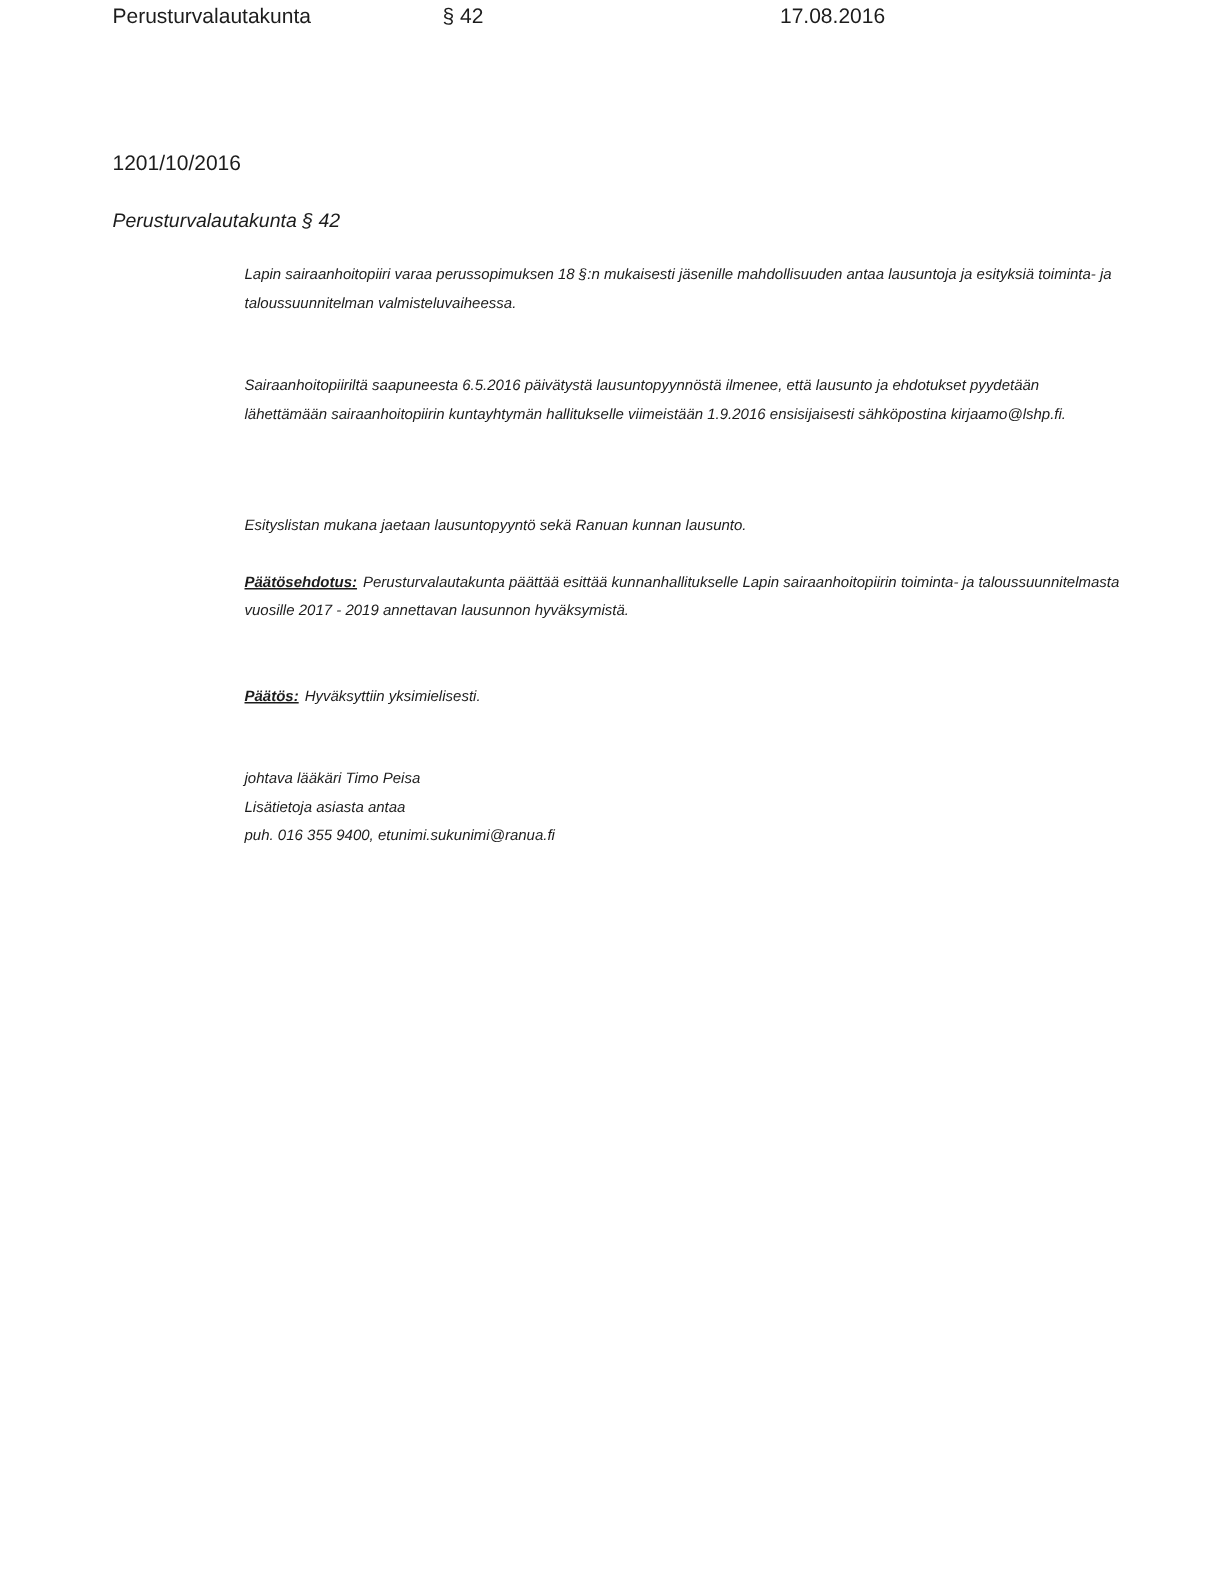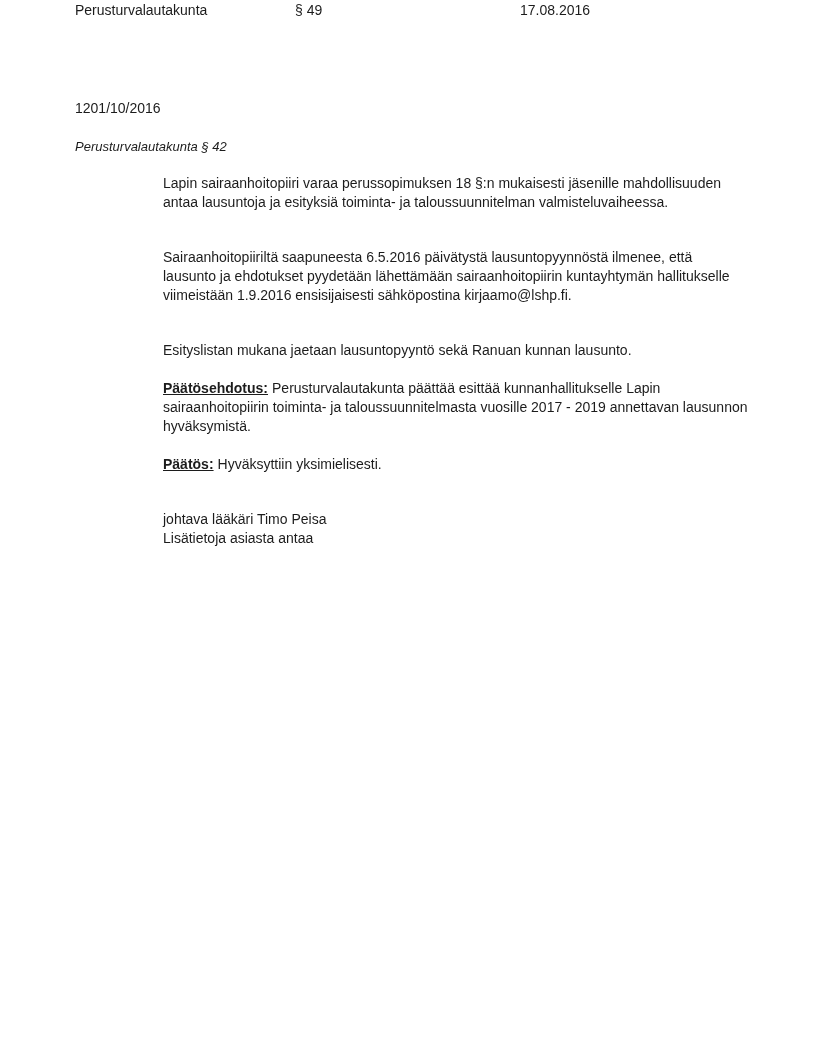--- a/index.html
+++ b/index.html
@@ -62,22 +62,23 @@
     left: 75px;
     font-size: 13px;
     line-height: 19px;
     font-style: italic;
   }
   
   .body-block {
     position: absolute;
     left: 163px;
     width: 585px;
-    font-size: 14px;
+    font-size: 10px;
     line-height: 19px;
+    font-style: italic;
   }
   .para-1   { top: 174px; }
   .para-2   { top: 248px; }
   .para-3   { top: 341px; }
   .proposal { top: 379px; }
   .decision { top: 455px; }
   .contact  { top: 510px; }
   .label {
     font-weight: bold;
     text-decoration: underline;
@@ -85,21 +86,21 @@
   }
   .contact .doc-line { display: block; }
 </style>
 </head>
 <body>
 
 <div class="page">
 
   <div class="header-row">
     <span class="h-committee">Perusturvalautakunta</span>
-    <span class="h-section">§ 49</span>
+    <span class="h-section">§ 42</span>
     <span class="h-date">17.08.2016</span>
   </div>
 
 
   <div class="case-number">1201/10/2016</div>
 
   <div class="subheading">Perusturvalautakunta § 42</div>
 
   <p class="body-block para-1">Lapin sairaanhoitopiiri varaa perussopimuksen 18 §:n mukaisesti jäsenille mahdollisuuden antaa lausuntoja ja esityksiä toiminta- ja taloussuunnitelman valmisteluvaiheessa.</p>
 
@@ -111,15 +112,16 @@
     <span class="label">Päätösehdotus:</span><span>Perusturvalautakunta päättää esittää kunnanhallitukselle Lapin sairaanhoitopiirin toiminta- ja taloussuunnitelmasta vuosille 2017 - 2019 annettavan lausunnon hyväksymistä.</span>
   </p>
 
   <p class="body-block decision">
     <span class="label">Päätös:</span><span>Hyväksyttiin yksimielisesti.</span>
   </p>
 
   <div class="body-block contact">
     <span class="doc-line">johtava lääkäri Timo Peisa</span>
     <span class="doc-line">Lisätietoja asiasta antaa</span>
+    <span class="doc-line">puh. 016 355 9400, etunimi.sukunimi@ranua.fi</span>
   </div>
 
 </div>
 
 </body></html>

